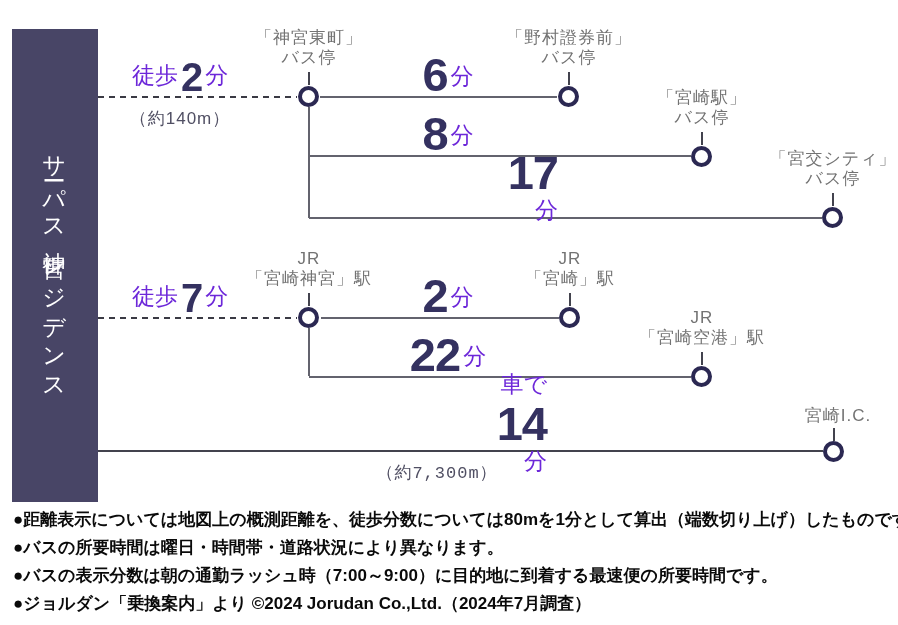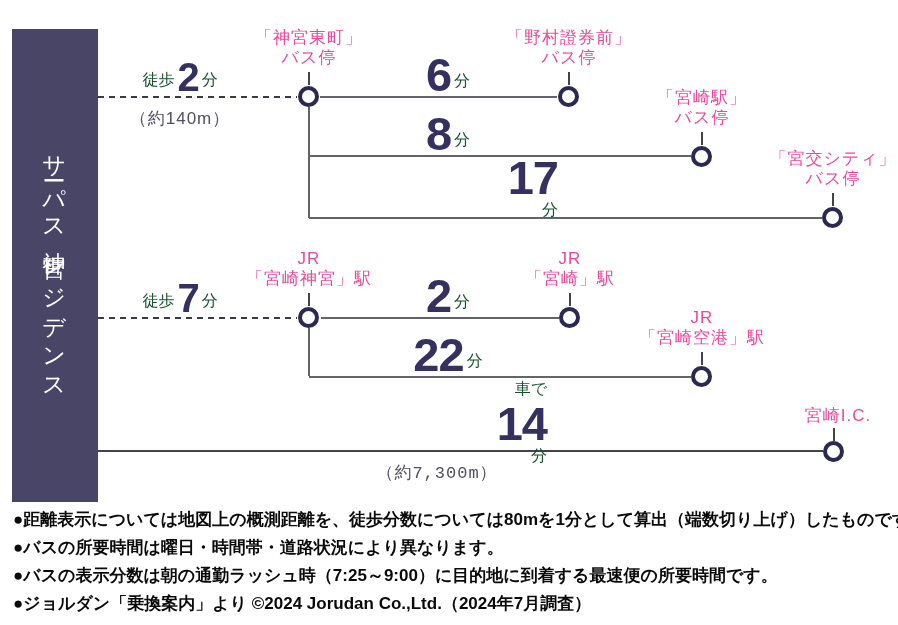--- a/index.html
+++ b/index.html
@@ -26,30 +26,30 @@
     background:repeating-linear-gradient(90deg,#3a3a44 0 6px,transparent 6px 11px);
   }
   .tick{position:absolute;width:2px;background:#43434e;}
   
   .node{
     position:absolute;width:21px;height:21px;border-radius:50%;
     background:#ffffff;border:4px solid #2b2852;box-sizing:border-box;
   }
   
   .stop-label{
-    position:absolute;width:220px;text-align:center;color:#ec4899;
+    position:absolute;width:220px;text-align:center;color:#737373;
     font-size:17px;line-height:20px;letter-spacing:1px;
   }
   
   .time{
     position:absolute;width:220px;height:48px;display:flex;
     align-items:flex-end;justify-content:center;gap:3px;
   }
   .time .num{font-size:47px;line-height:0.8;font-weight:bold;color:#343160;letter-spacing:-1px;}
-  .time .unit,.time .prefix{font-size:16px;color:#14532d;padding-bottom:2px;letter-spacing:0;}
+  .time .unit,.time .prefix{font-size:23px;color:#6d28d9;padding-bottom:2px;letter-spacing:0;}
   .time.walk{height:42px;}
   .time.walk .num{font-size:40px;}
   .dist{
     position:absolute;width:220px;text-align:center;color:#504f63;
     font-size:17px;letter-spacing:1px;
   }
   
   .notes{
     position:absolute;left:13px;top:506px;width:880px;color:#0a0a0a;
     font-size:17px;line-height:28px;font-weight:bold;
@@ -167,17 +167,17 @@
   <div class="dist" style="left:327px;top:461px;font-family:Liberation Mono, monospace;">（約7,300m）</div>
   <div class="stop-label" style="left:728px;top:406px;">
     <div>宮崎I.C.</div>
   </div>
   <div class="tick" style="left:833px;top:428px;height:13px;"></div>
   <div class="node" style="left:823px;top:441px;"></div>
 
   <div class="notes">
     <div class="note-line">●距離表示については地図上の概測距離を、徒歩分数については80mを1分として算出（端数切り上げ）したものです。</div>
     <div class="note-line">●バスの所要時間は曜日・時間帯・道路状況により異なります。</div>
-    <div class="note-line">●バスの表示分数は朝の通勤ラッシュ時（7:25～9:00）に目的地に到着する最速便の所要時間です。</div>
+    <div class="note-line">●バスの表示分数は朝の通勤ラッシュ時（7:00～9:00）に目的地に到着する最速便の所要時間です。</div>
     <div class="note-line">●ジョルダン「乗換案内」より ©2024 Jorudan Co.,Ltd.（2024年7月調査）</div>
   </div>
 
 </div>
 
 </body></html>

